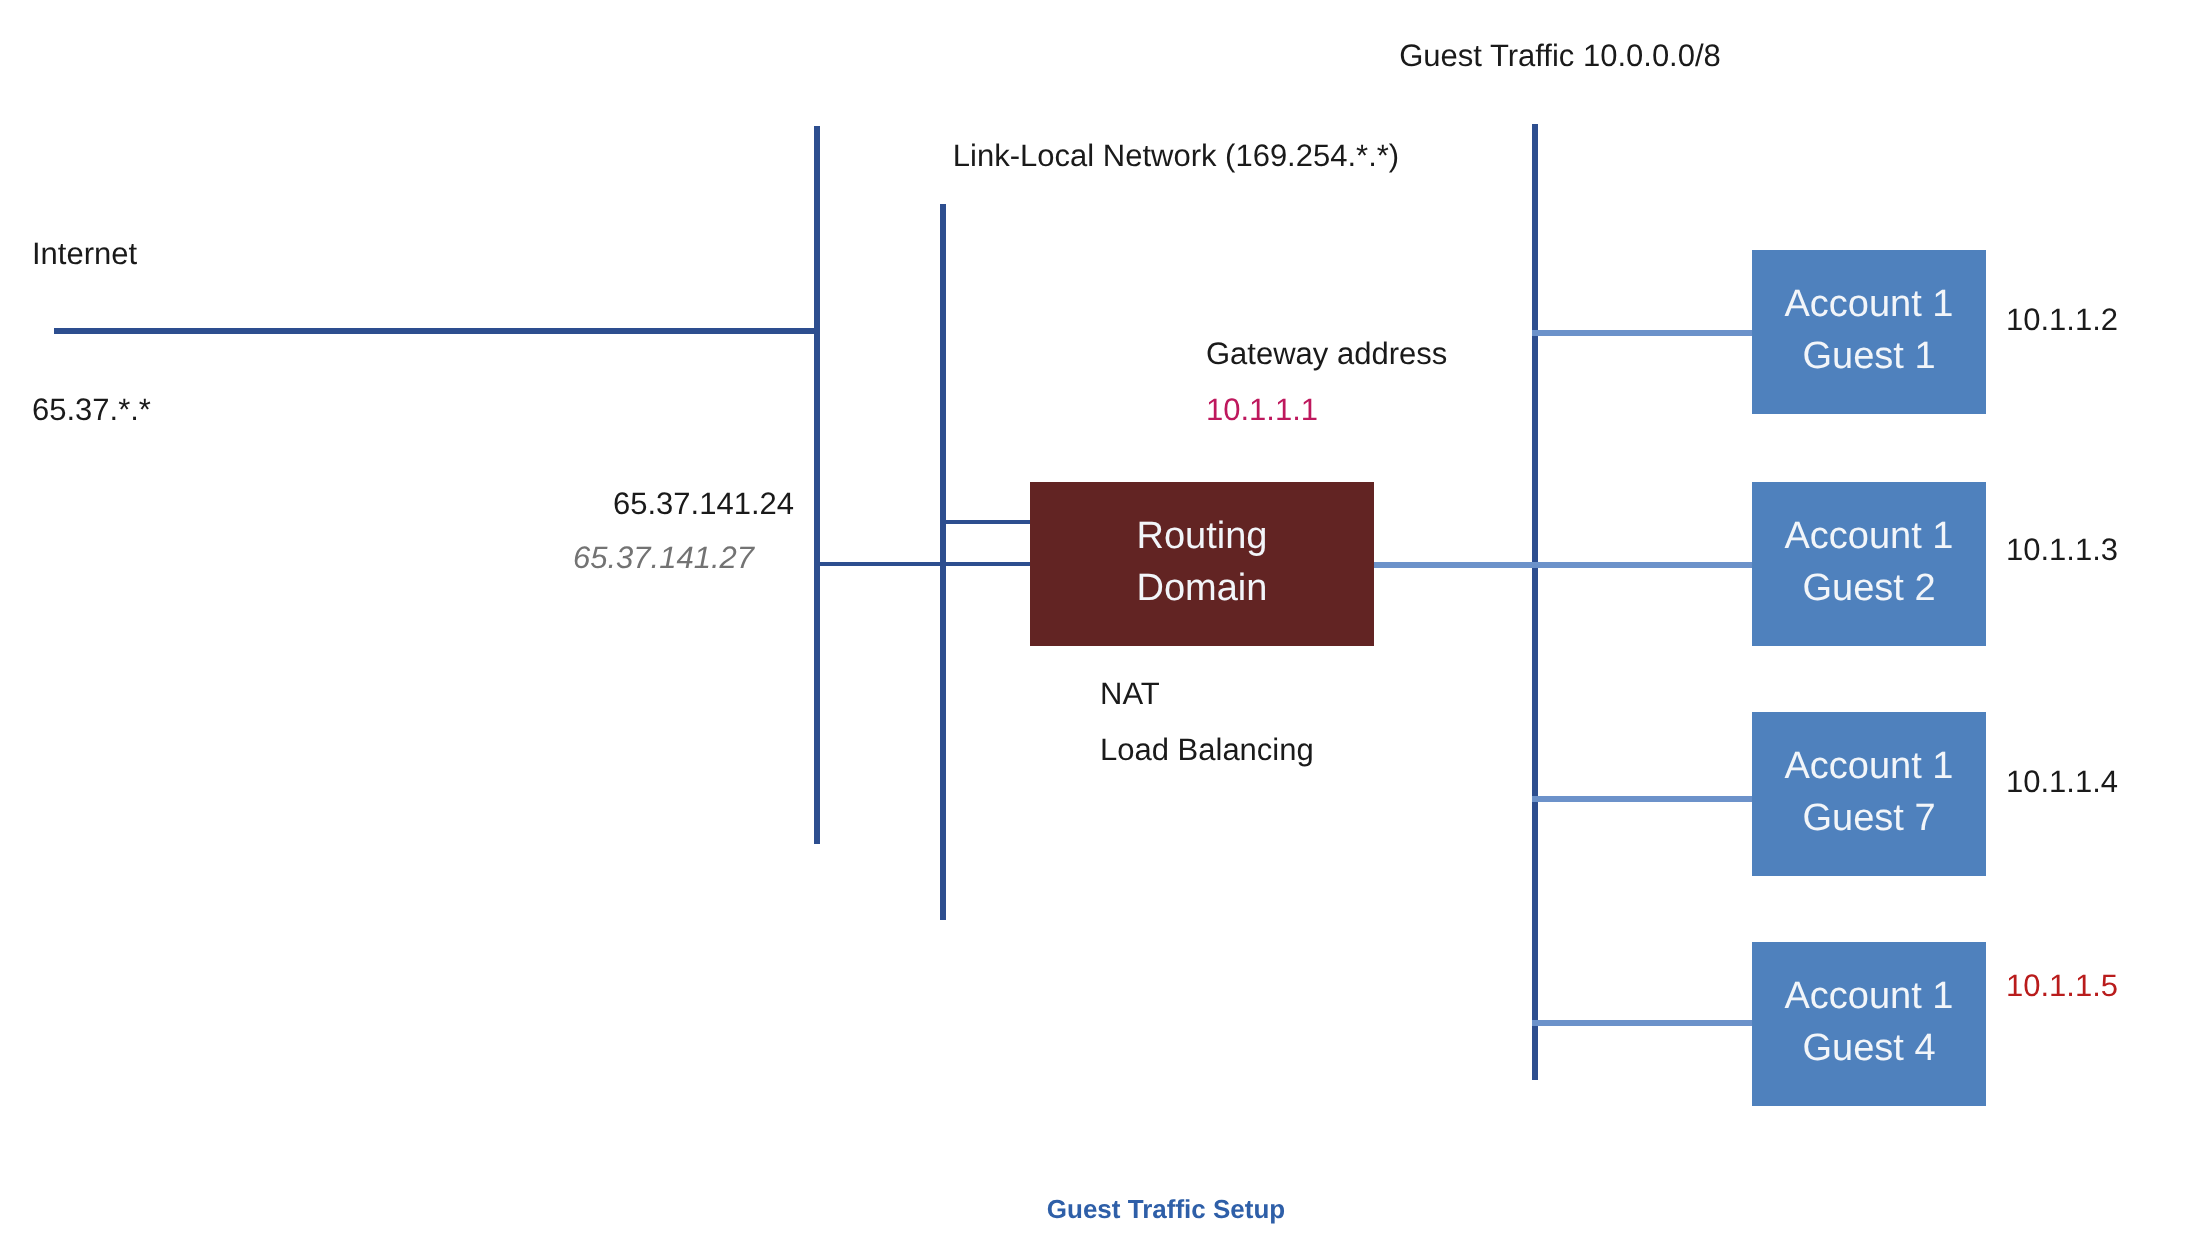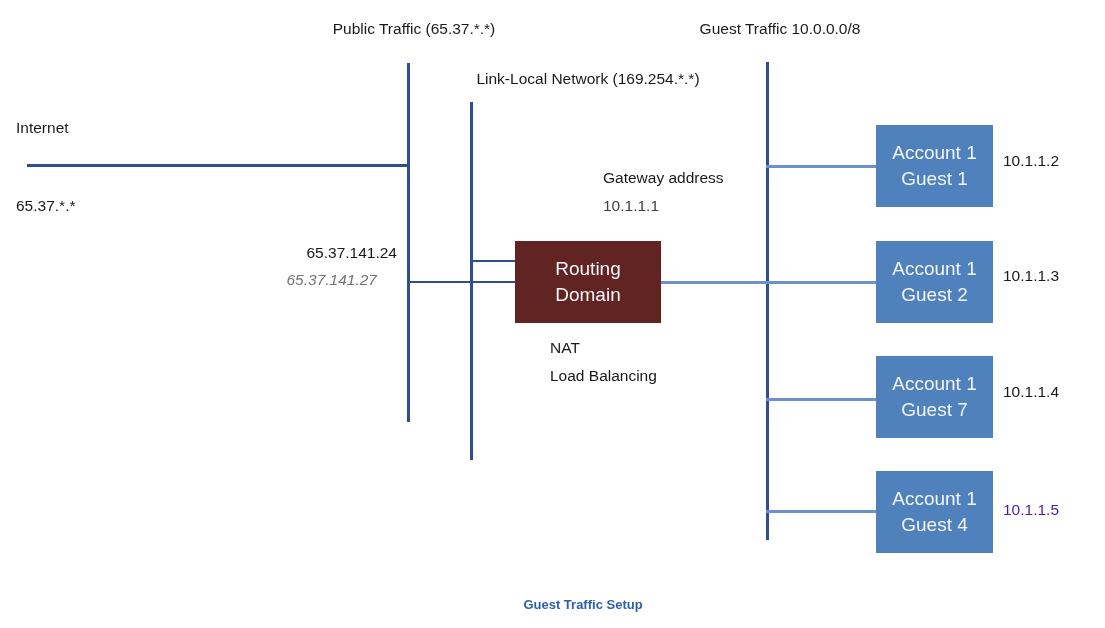--- a/index.html
+++ b/index.html
@@ -54,49 +54,48 @@
     <div class="vline" style="left: 407px; top: 63px; width: 3px; height: 359px; background: rgb(45, 78, 143);"></div>
     <div class="vline" style="left: 470px; top: 102px; width: 3px; height: 358px; background: rgb(45, 78, 143);"></div>
     <div class="vline" style="left: 766px; top: 62px; width: 3px; height: 478px; background: rgb(45, 78, 143);"></div>
     <div class="hline" style="left: 27px; top: 164px; width: 383px; height: 3px; background: rgb(45, 78, 143);"></div>
     <div class="hline" style="left: 470px; top: 260px; width: 45px; height: 2px; background: rgb(45, 78, 143);"></div>
     <div class="hline" style="left: 407px; top: 281px; width: 108px; height: 2px; background: rgb(45, 78, 143);"></div>
     <div class="hline" style="left: 661px; top: 281px; width: 215px; height: 3px; background: rgb(108, 146, 202);"></div>
     <div class="hline" style="left: 766px; top: 165px; width: 110px; height: 3px; background: rgb(108, 146, 202);"></div>
     <div class="hline" style="left: 766px; top: 398px; width: 110px; height: 3px; background: rgb(108, 146, 202);"></div>
     <div class="hline" style="left: 766px; top: 510px; width: 110px; height: 3px; background: rgb(108, 146, 202);"></div>
-    <div class="node" style="left: 515px; top: 241px; width: 146px; height: 82px; background: rgb(98, 36, 35); color: rgb(242, 245, 249);">
+    <div class="node" style="left: 515px; top: 241px; width: 172px; height: 82px; background: rgb(98, 36, 35); color: rgb(242, 245, 249);">
       <span>Routing</span>
       <span>Domain</span>
     </div>
     <div class="node" style="left: 876px; top: 125px; width: 117px; height: 82px; background: rgb(79, 129, 189); color: rgb(242, 245, 249);">
       <span>Account 1</span>
       <span>Guest 1</span>
     </div>
     <div class="node" style="left: 876px; top: 241px; width: 117px; height: 82px; background: rgb(79, 129, 189); color: rgb(242, 245, 249);">
       <span>Account 1</span>
       <span>Guest 2</span>
     </div>
     <div class="node" style="left: 876px; top: 356px; width: 117px; height: 82px; background: rgb(79, 129, 189); color: rgb(242, 245, 249);">
       <span>Account 1</span>
       <span>Guest 7</span>
     </div>
     <div class="node" style="left: 876px; top: 471px; width: 117px; height: 82px; background: rgb(79, 129, 189); color: rgb(242, 245, 249);">
       <span>Account 1</span>
       <span>Guest 4</span>
     </div>
-    <div class="label center" style="left: 414px; top: 19px; color: rgb(26, 26, 26);">Public Traffic (65.37.*.*)</div>
     <div class="label center" style="left: 780px; top: 19px; color: rgb(26, 26, 26);">Guest Traffic 10.0.0.0/8</div>
     <div class="label center" style="left: 588px; top: 69px; color: rgb(26, 26, 26);">Link-Local Network (169.254.*.*)</div>
     <div class="label left" style="left: 16px; top: 118px; color: rgb(26, 26, 26);">Internet</div>
     <div class="label left" style="left: 16px; top: 196px; color: rgb(26, 26, 26);">65.37.*.*</div>
     <div class="label right" style="left: 397px; top: 243px; color: rgb(26, 26, 26);">65.37.141.24</div>
     <div class="label right" style="left: 377px; top: 270px; color: #737373; font-style: italic;">65.37.141.27</div>
     <div class="label left" style="left: 603px; top: 168px; color: rgb(26, 26, 26);">Gateway address</div>
-    <div class="label left" style="left: 603px; top: 196px; color: #404040;">10.1.1.1</div>
+    <div class="label left" style="left: 603px; top: 196px; color: #be185d;">10.1.1.1</div>
     <div class="label left" style="left: 550px; top: 338px; color: rgb(26, 26, 26);">NAT</div>
     <div class="label left" style="left: 550px; top: 366px; color: rgb(26, 26, 26);">Load Balancing</div>
     <div class="label left" style="left: 1003px; top: 151px; color: rgb(26, 26, 26);">10.1.1.2</div>
     <div class="label left" style="left: 1003px; top: 266px; color: rgb(26, 26, 26);">10.1.1.3</div>
     <div class="label left" style="left: 1003px; top: 382px; color: rgb(26, 26, 26);">10.1.1.4</div>
-    <div class="label left" style="left: 1003px; top: 500px; color: #4c1d95;">10.1.1.5</div>
+    <div class="label left" style="left: 1003px; top: 484px; color: #b91c1c;">10.1.1.5</div>
     <div class="caption" style="left: 583px; top: 597px; color: rgb(46, 95, 168);">Guest Traffic Setup</div>
   </div>
 
 </body></html>

